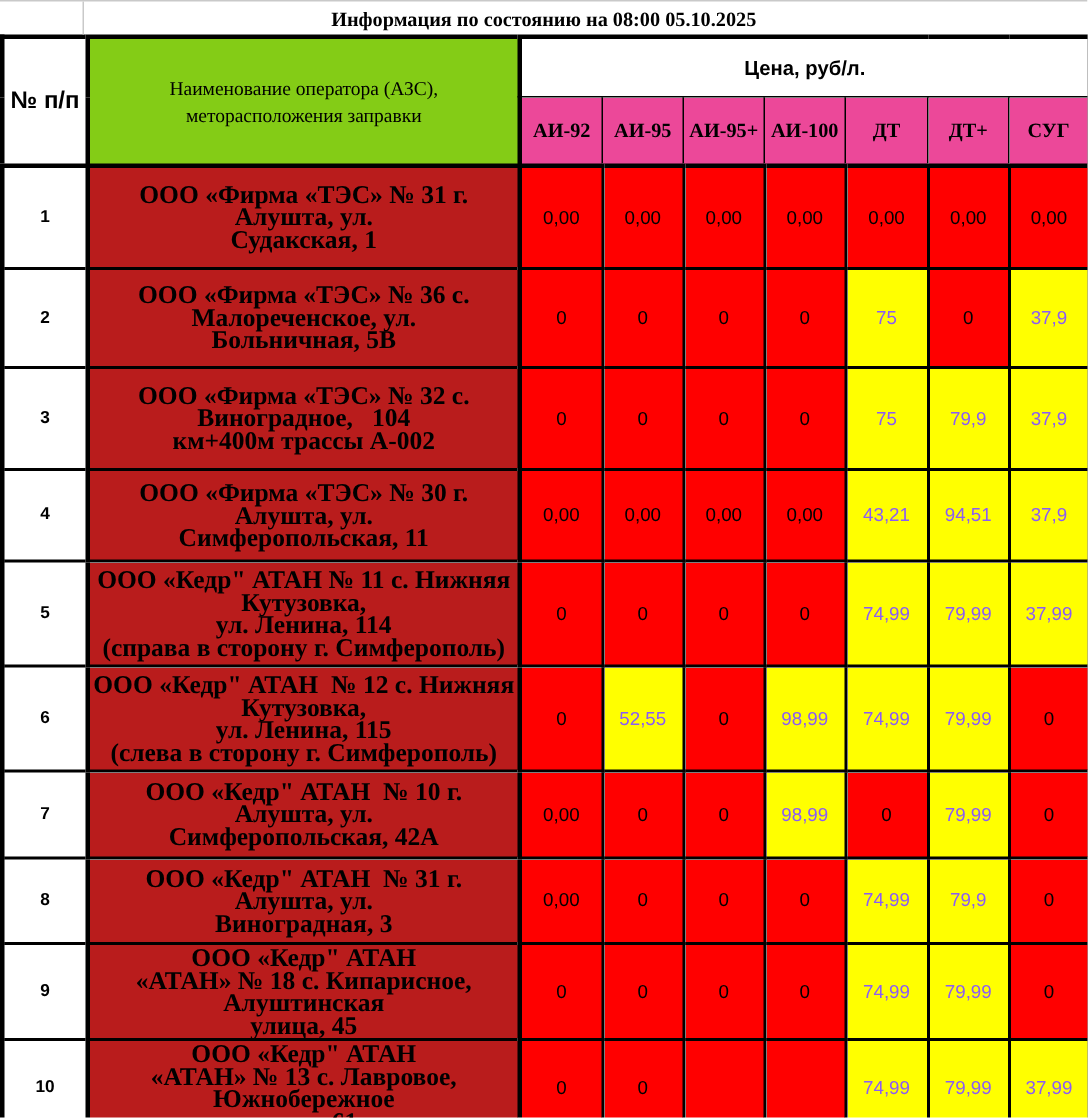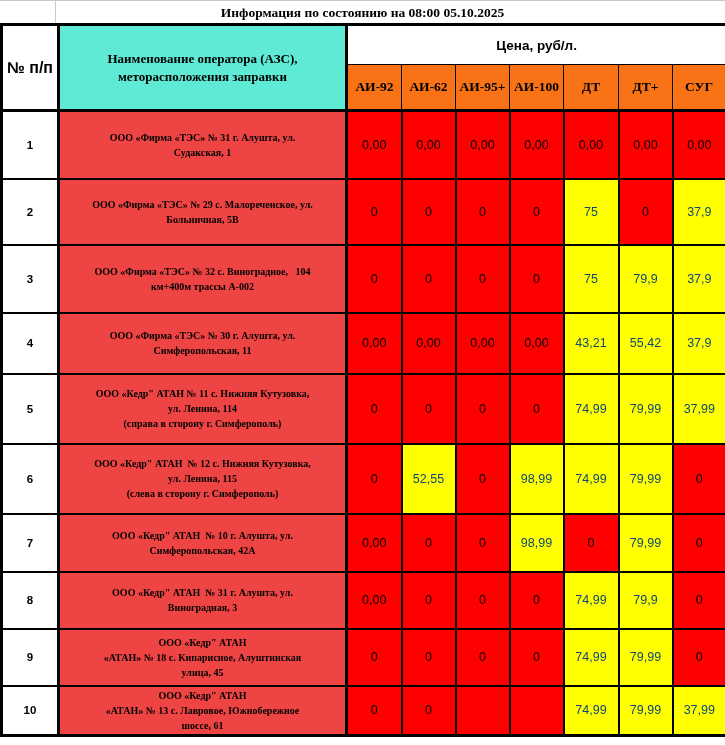--- a/index.html
+++ b/index.html
@@ -58,68 +58,68 @@
     font-family:"Liberation Sans", sans-serif;
     font-weight:bold;
     font-size:16px;
     border-right-width:3px;
     border-bottom-width:3px;
     background:#fff;
     margin-top:48px;
   }
   th.name-h{
     font-family:"Liberation Serif", serif;
-    font-weight:bold;
+    font-weight:normal;
     font-size:13px;
     line-height:1.35;
     border-right-width:3px;
     border-bottom-width:3px;
-    background:#5eead4;
+    background:#84cc16;
     padding:0 22px;
   }
   th.group-h{
     font-family:"Liberation Sans", sans-serif;
     font-weight:bold;
     font-size:13.5px;
     border-bottom-width:1px;
     height:40px;
     background:#fff;
   }
   tr.fuel-row th{
     font-family:"Liberation Serif", serif;
     font-weight:bold;
     font-size:13.5px;
     border-width:1px 1px 3px 1px;
     height:46px;
-    background:#f97316;
+    background:#ec4899;
   }
   
   td.num{
     font-family:"Liberation Sans", sans-serif;
     font-weight:bold;
     font-size:11.5px;
     border-right-width:3px;
     background:#fff;
   }
   td.name{
     font-family:"Liberation Serif", serif;
     font-weight:bold;
-    font-size:10px;
+    font-size:17px;
     line-height:15px;
     white-space:pre-wrap;
     border-right-width:3px;
-    background:#ef4444;
+    background:#b91c1c;
   }
   td.price{
     font-family:"Liberation Sans", sans-serif;
     font-size:12.5px;
     font-weight:normal;
   }
   td.price.red{background:#ff0000;color:#000000;}
-  td.price.yellow{background:#ffff00;color:#0c4a6e;}
+  td.price.yellow{background:#ffff00;color:#8b5cf6;}
 </style>
 </head>
 <body>
 
 <div class="page">
 
   <div class="title-strip">
     <div class="grid-line"></div>
     <div class="doc-title">Информация по состоянию на 08:00 05.10.2025</div>
   </div>
@@ -137,21 +137,21 @@
       <col style="width:54px">
     </colgroup>
     <thead>
       <tr>
         <th class="num-h" rowspan="2">№ п/п</th>
         <th class="name-h" rowspan="2">Наименование оператора (АЗС), меторасположения заправки</th>
         <th class="group-h" colspan="7">Цена, руб/л.</th>
       </tr>
       <tr class="fuel-row">
         <th>АИ-92</th>
-        <th>АИ-62</th>
+        <th>АИ-95</th>
         <th>АИ-95+</th>
         <th>АИ-100</th>
         <th>ДТ</th>
         <th>ДТ+</th>
         <th>СУГ</th>
       </tr>
     </thead>
     <tbody>
         <tr style="height: 68px;">
           <td class="num">1</td>
@@ -160,21 +160,21 @@
           <td class="price red">0,00</td>
           <td class="price red">0,00</td>
           <td class="price red">0,00</td>
           <td class="price red">0,00</td>
           <td class="price red">0,00</td>
           <td class="price red">0,00</td>
           <td class="price red">0,00</td>
         </tr>
         <tr style="height: 66px;">
           <td class="num">2</td>
-          <td class="name">ООО «Фирма «ТЭС» № 29 с. Малореченское, ул.
+          <td class="name">ООО «Фирма «ТЭС» № 36 с. Малореченское, ул.
 Больничная, 5В</td>
           <td class="price red">0</td>
           <td class="price red">0</td>
           <td class="price red">0</td>
           <td class="price red">0</td>
           <td class="price yellow">75</td>
           <td class="price red">0</td>
           <td class="price yellow">37,9</td>
         </tr>
         <tr style="height: 68px;">
@@ -191,21 +191,21 @@
         </tr>
         <tr style="height: 61px;">
           <td class="num">4</td>
           <td class="name">ООО «Фирма «ТЭС» № 30 г. Алушта, ул.
 Симферопольская, 11</td>
           <td class="price red">0,00</td>
           <td class="price red">0,00</td>
           <td class="price red">0,00</td>
           <td class="price red">0,00</td>
           <td class="price yellow">43,21</td>
-          <td class="price yellow">55,42</td>
+          <td class="price yellow">94,51</td>
           <td class="price yellow">37,9</td>
         </tr>
         <tr style="height: 70px;">
           <td class="num">5</td>
           <td class="name">ООО «Кедр" АТАН № 11 с. Нижняя Кутузовка,
 ул. Ленина, 114
 (справа в сторону г. Симферополь)</td>
           <td class="price red">0</td>
           <td class="price red">0</td>
           <td class="price red">0</td>

